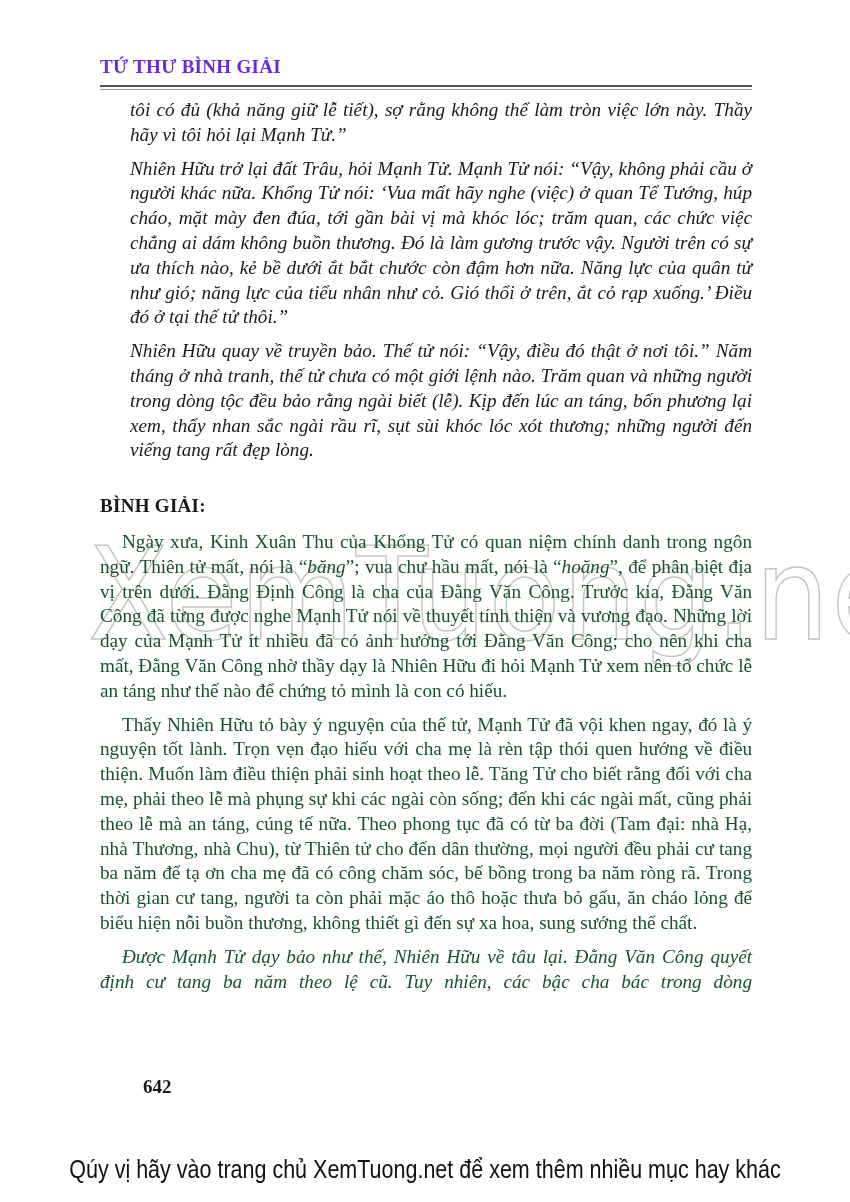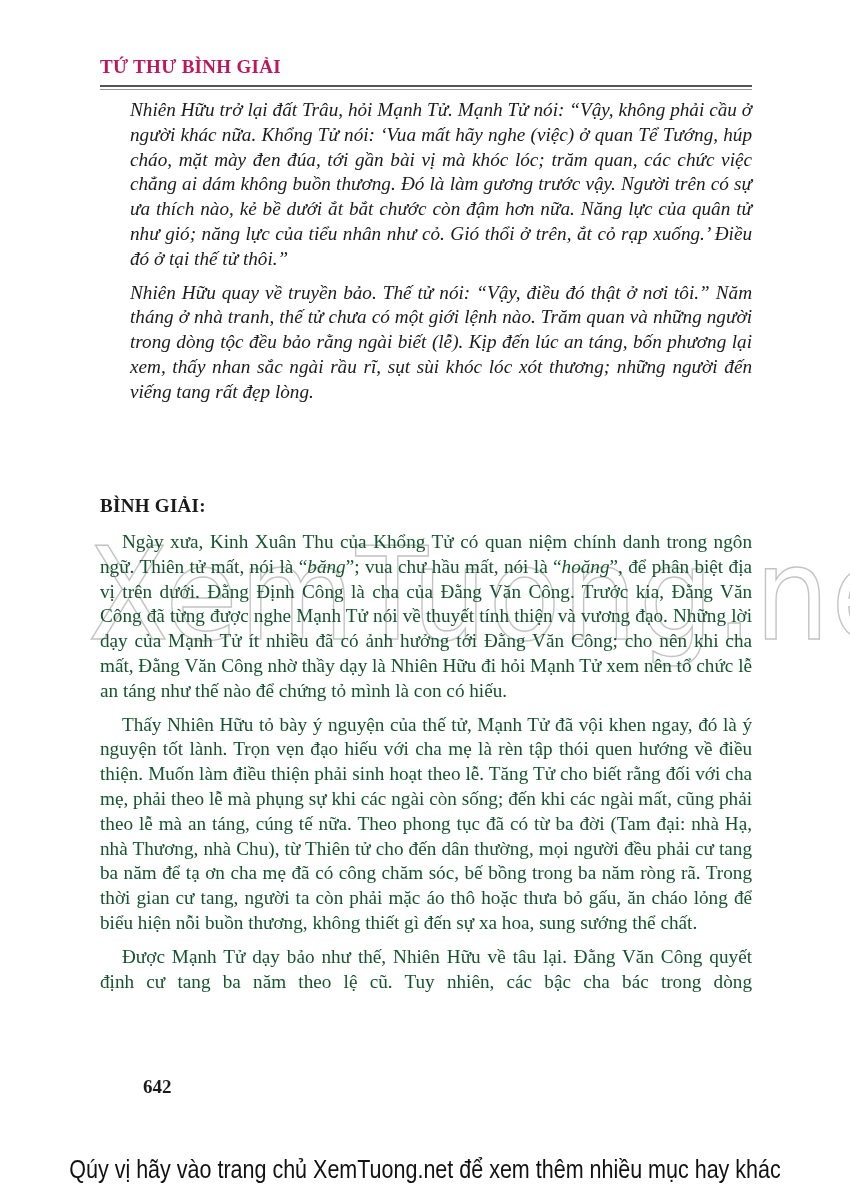--- a/index.html
+++ b/index.html
@@ -22,21 +22,21 @@
       height: 1202px;
     }
     .running-head {
       position: absolute;
       left: 100px;
       top: 56px;
       font-family: "Liberation Serif", "DejaVu Serif", serif;
       font-weight: bold;
       font-size: 19px;
       letter-spacing: 0.3px;
-      color: #be185d;
+      color: #6d28d9;
     }
     .head-rule {
       position: absolute;
       left: 100px;
       top: 85px;
       width: 652px;
       height: 5px;
       border-top: 2px solid #555;
       border-bottom: 1px solid #999;
       box-sizing: border-box;
@@ -78,20 +78,21 @@
       color: #14532d;
     }
     .body-text p {
       margin: 0 0 9px 0;
       text-indent: 22px;
       text-align: justify;
       text-align-last: left;
     }
     .body-text p.last {
       text-align-last: justify;
+      font-style: italic;
     }
     .body-text em {
       font-style: italic;
     }
     .watermark {
       position: absolute;
       left: 88px;
       top: 520px;
       width: 720px;
       height: 150px;
@@ -137,20 +138,21 @@
   </style>
 </head>
 <body>
 
 <div class="page">
 
   <div class="running-head">TỨ THƯ BÌNH GIẢI</div>
   <div class="head-rule"></div>
 
   <div class="quote-block">
+    <p>tôi có đủ (khả năng giữ lễ tiết), sợ rằng không thể làm tròn việc lớn này. Thầy hãy vì tôi hỏi lại Mạnh Tử.”</p>
     <p>Nhiên Hữu trở lại đất Trâu, hỏi Mạnh Tử. Mạnh Tử nói: “Vậy, không phải cầu ở người khác nữa. Khổng Tử nói: ‘Vua mất hãy nghe (việc) ở quan Tể Tướng, húp cháo, mặt mày đen đúa, tới gần bài vị mà khóc lóc; trăm quan, các chức việc chẳng ai dám không buồn thương. Đó là làm gương trước vậy. Người trên có sự ưa thích nào, kẻ bề dưới ắt bắt chước còn đậm hơn nữa. Năng lực của quân tử như gió; năng lực của tiểu nhân như cỏ. Gió thổi ở trên, ắt cỏ rạp xuống.’ Điều đó ở tại thế tử thôi.”</p>
     <p>Nhiên Hữu quay về truyền bảo. Thế tử nói: “Vậy, điều đó thật ở nơi tôi.” Năm tháng ở nhà tranh, thế tử chưa có một giới lệnh nào. Trăm quan và những người trong dòng tộc đều bảo rằng ngài biết (lễ). Kịp đến lúc an táng, bốn phương lại xem, thấy nhan sắc ngài rầu rĩ, sụt sùi khóc lóc xót thương; những người đến viếng tang rất đẹp lòng.</p>
   </div>
 
   <div class="section-title">BÌNH GIẢI:</div>
 
   <div class="watermark">XemTuong.net</div>
 
   <div class="body-text">
     <p><span>Ngày xưa, Kinh Xuân Thu của Khổng Tử có quan niệm chính danh trong ngôn ngữ. Thiên tử mất, nói là “</span><em>băng</em><span>”; vua chư hầu mất, nói là “</span><em>hoăng</em><span>”, để phân biệt địa vị trên dưới. Đằng Định Công là cha của Đằng Văn Công. Trước kia, Đằng Văn Công đã từng được nghe Mạnh Tử nói về thuyết tính thiện và vương đạo. Những lời dạy của Mạnh Tử ít nhiều đã có ảnh hưởng tới Đằng Văn Công; cho nên khi cha mất, Đằng Văn Công nhờ thầy dạy là Nhiên Hữu đi hỏi Mạnh Tử xem nên tổ chức lễ an táng như thế nào để chứng tỏ mình là con có hiếu.</span></p>

